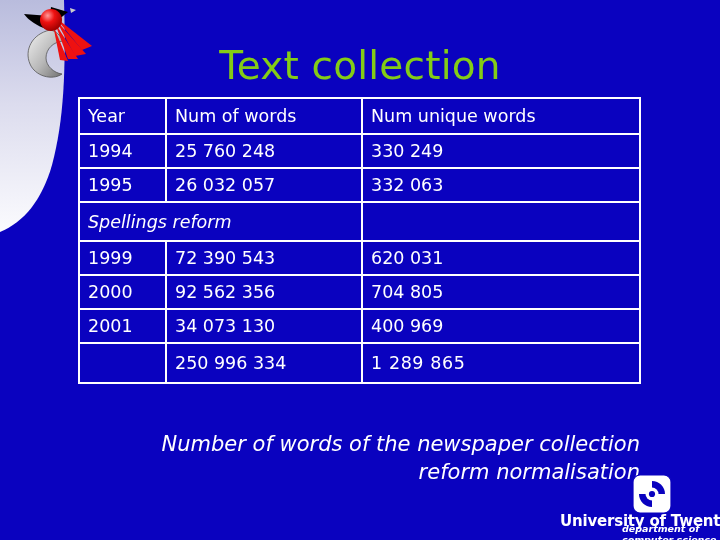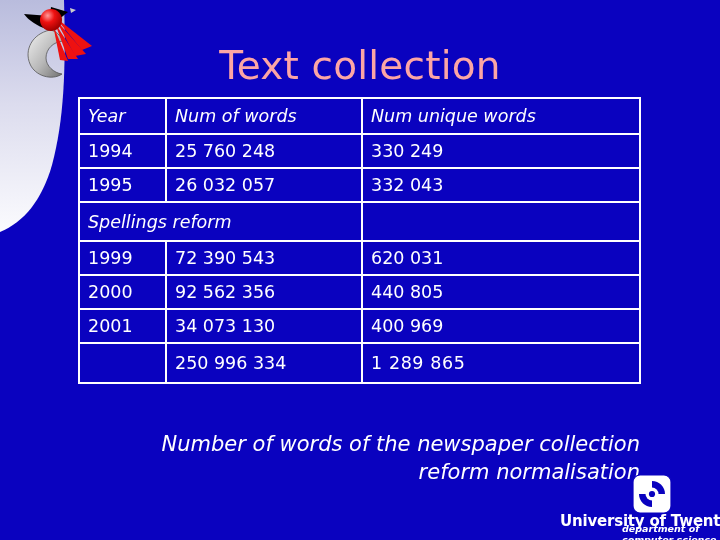--- a/index.html
+++ b/index.html
@@ -37,21 +37,21 @@
     pointer-events: none;
   }
 
   
   #slide-title {
     position: absolute;
     left: 0;
     top: 44px;
     width: 720px;
     text-align: center;
-    color: #fca5a5;
+    color: #84cc16;
     font-size: 39px;
     line-height: 44px;
     letter-spacing: 0.2px;
     white-space: nowrap;
   }
 
   
   #data-table {
     position: absolute;
     left: 78px;
@@ -73,21 +73,21 @@
   #data-table tr td:first-child {
     border-left: 2px solid #ffffff;
   }
   #data-table tr:first-child td {
     border-top: 2px solid #ffffff;
   }
   .col-year   { width: 89px;  }
   .col-words  { width: 196px; }
   .col-unique { width: 278px; }
 
-  .row-head td { height: 38px; font-style: italic; }
+  .row-head td { height: 38px; }
   .row-data td { height: 32px; }
 
   
   .row-note td { height: 39px; }
   .note-text {
     font-style: italic;
     font-size: 16px;
   }
   .note-wide   { width: 285px; }
   .note-narrow { width: 263px; }
@@ -210,39 +210,39 @@
 
     <tr class="row-data">
       <td>1994</td>
       <td>25 760 248</td>
       <td>330 249</td>
     </tr>
 
     <tr class="row-data">
       <td>1995</td>
       <td>26 032 057</td>
-      <td>332 043</td>
+      <td>332 063</td>
     </tr>
 
     <tr class="row-note">
       <td class="note-wide note-text" colspan="2">Spellings reform</td>
       <td class="note-narrow"></td>
       <td class="note-sliver"></td>
     </tr>
 
     <tr class="row-data">
       <td>1999</td>
       <td>72 390 543</td>
       <td>620 031</td>
     </tr>
 
     <tr class="row-data">
       <td>2000</td>
       <td>92 562 356</td>
-      <td>440 805</td>
+      <td>704 805</td>
     </tr>
 
     <tr class="row-data">
       <td>2001</td>
       <td>34 073 130</td>
       <td>400 969</td>
     </tr>
 
     <tr class="row-total">
       <td></td>

